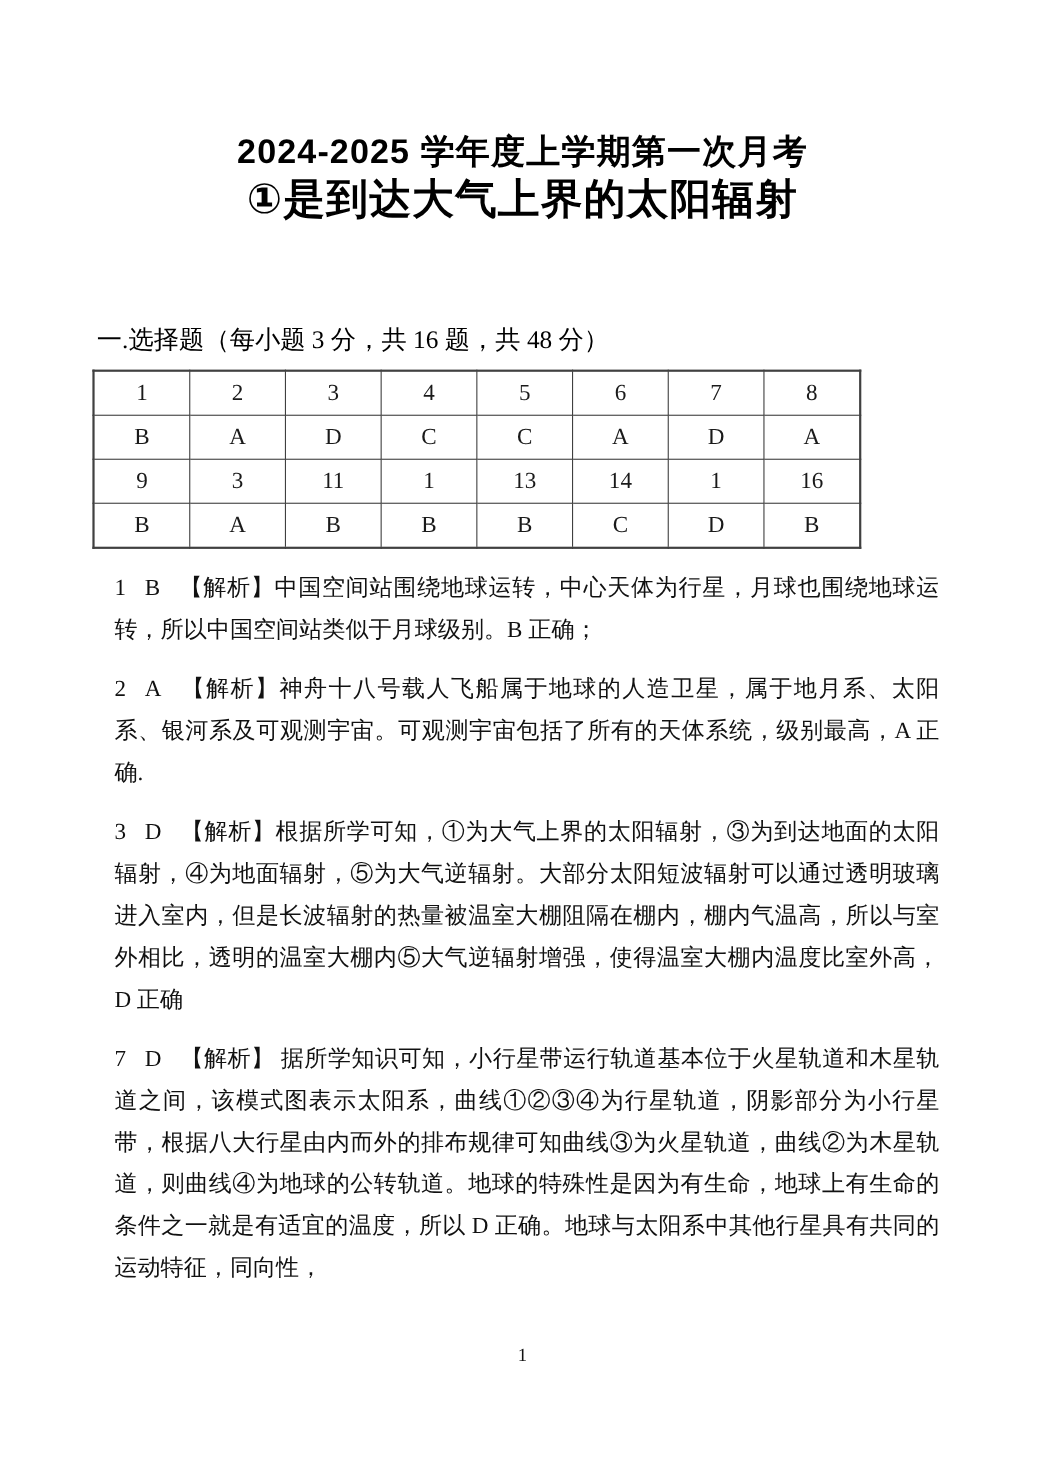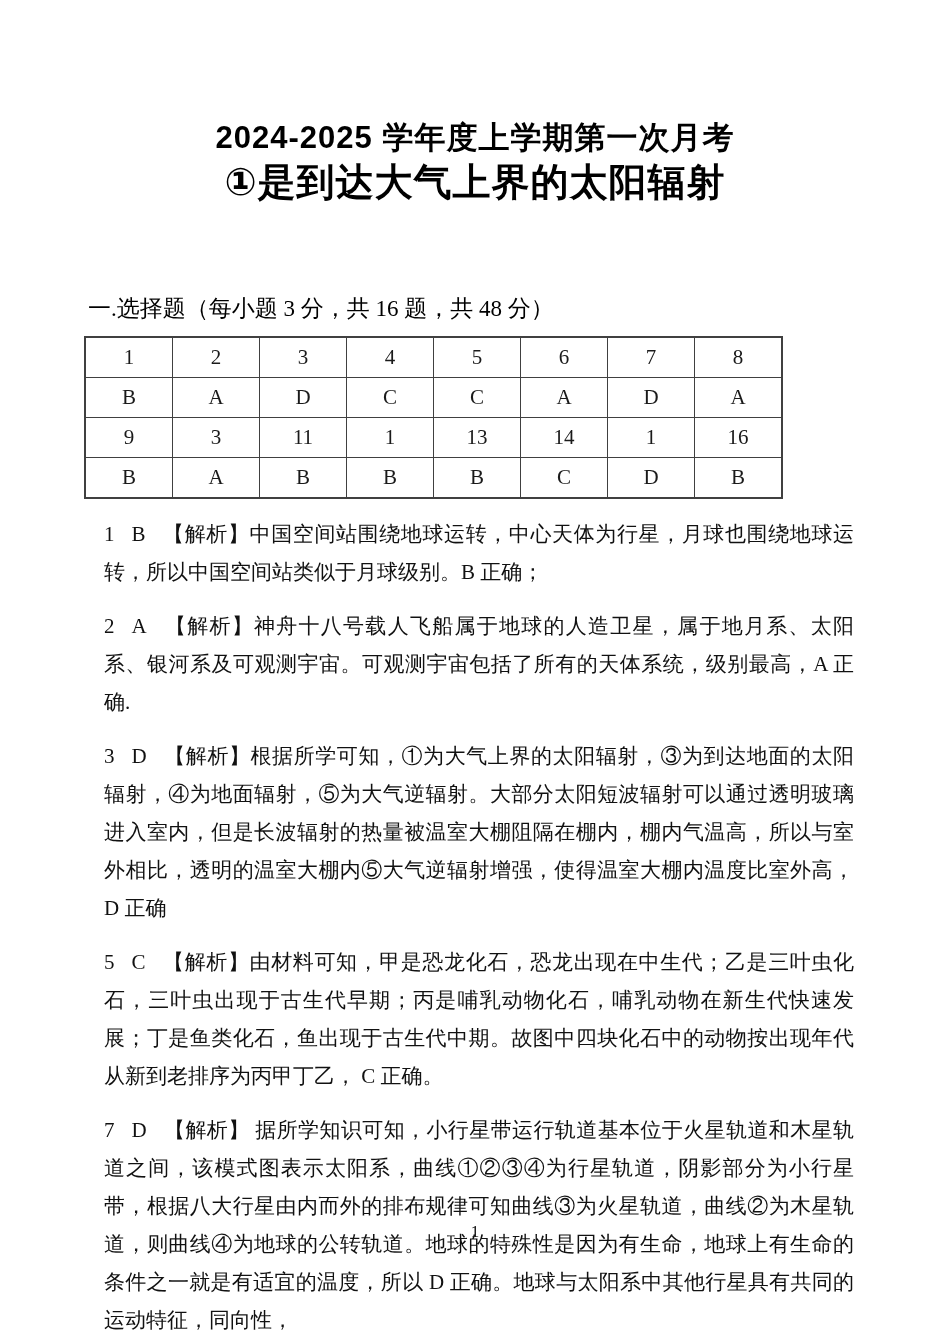--- a/index.html
+++ b/index.html
@@ -131,22 +131,19 @@
     <p>
       <span class="q-no">1</span><span class="q-ans">B</span><span>【解析】中国空间站围绕地球运转，中心天体为行星，月球也围绕地球运转，所以中国空间站类似于月球级别。B 正确；</span>
     </p>
     <p>
       <span class="q-no">2</span><span class="q-ans">A</span><span>【解析】神舟十八号载人飞船属于地球的人造卫星，属于地月系、太阳系、银河系及可观测宇宙。可观测宇宙包括了所有的天体系统，级别最高，A 正确.</span>
     </p>
     <p>
       <span class="q-no">3</span><span class="q-ans">D</span><span>【解析】根据所学可知，①为大气上界的太阳辐射，③为到达地面的太阳辐射，④为地面辐射，⑤为大气逆辐射。大部分太阳短波辐射可以通过透明玻璃进入室内，但是长波辐射的热量被温室大棚阻隔在棚内，棚内气温高，所以与室外相比，透明的温室大棚内⑤大气逆辐射增强，使得温室大棚内温度比室外高，D 正确</span>
     </p>
     <p>
-      <span class="q-no">5</span><span class="q-ans">C</span><span>【解析】由材料可知，甲是恐龙化石，恐龙出现在中生代；乙是三叶虫化石，三叶虫出现于古生代早期；丙是哺乳动物化石，哺乳动物在新生代快速发展；丁是鱼类化石，鱼出现于古生代中期。故图中四块化石中的动物按出现年代从新到老排序为丙甲丁乙， C 正确。</span>
-    </p>
-    <p>
       <span class="q-no">7</span><span class="q-ans">D</span><span>【解析】 据所学知识可知，小行星带运行轨道基本位于火星轨道和木星轨道之间，该模式图表示太阳系，曲线①②③④为行星轨道，阴影部分为小行星带，根据八大行星由内而外的排布规律可知曲线③为火星轨道，曲线②为木星轨道，则曲线④为地球的公转轨道。地球的特殊性是因为有生命，地球上有生命的条件之一就是有适宜的温度，所以 D 正确。地球与太阳系中其他行星具有共同的运动特征，同向性，</span>
     </p>
   </div>
 
   <div class="page-number">1</div>
 
 </div>
 
 </body></html>

